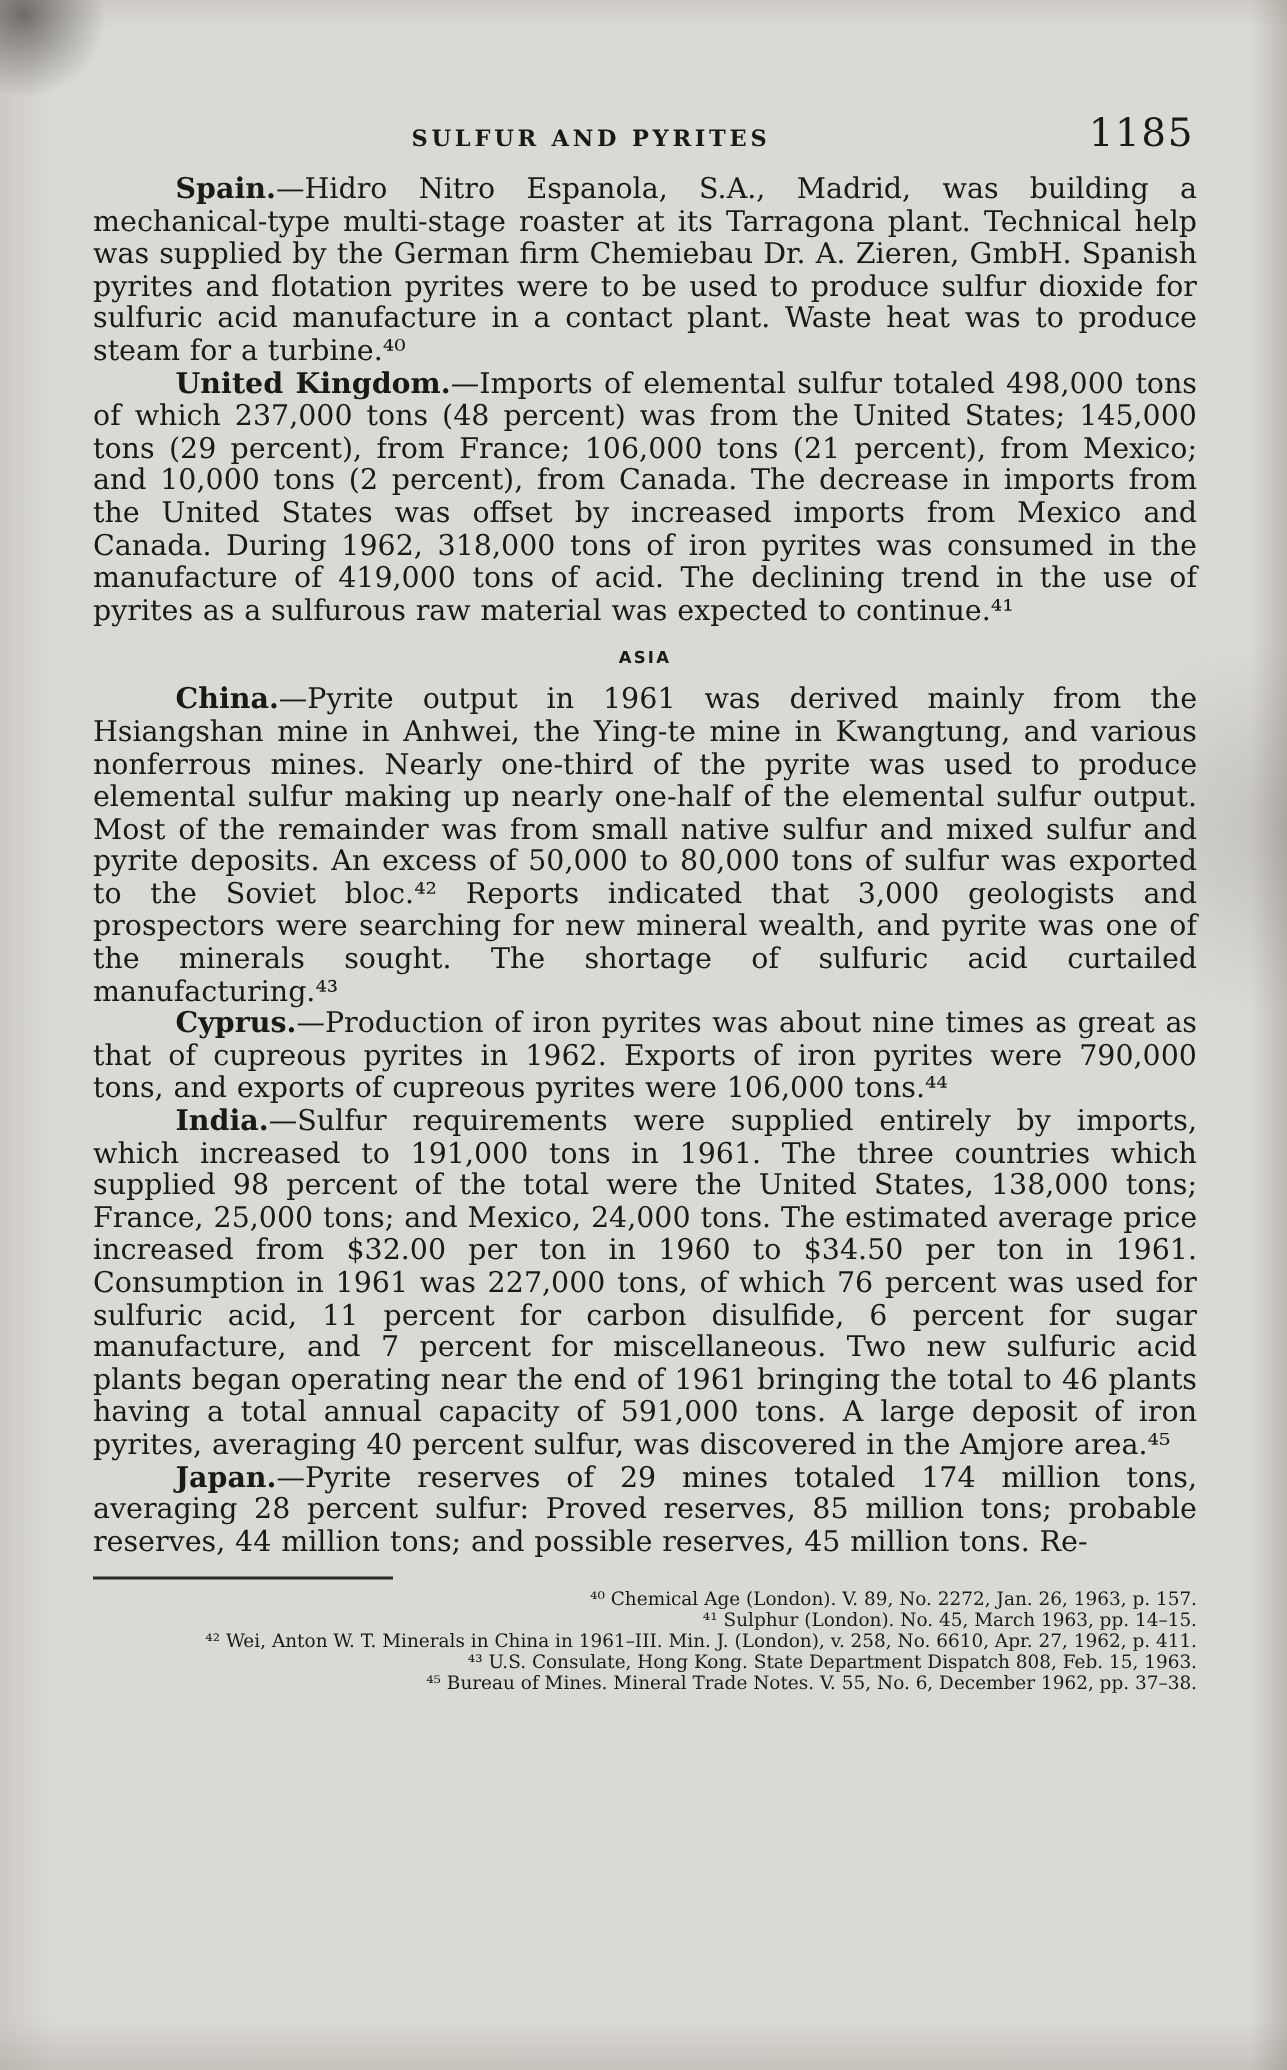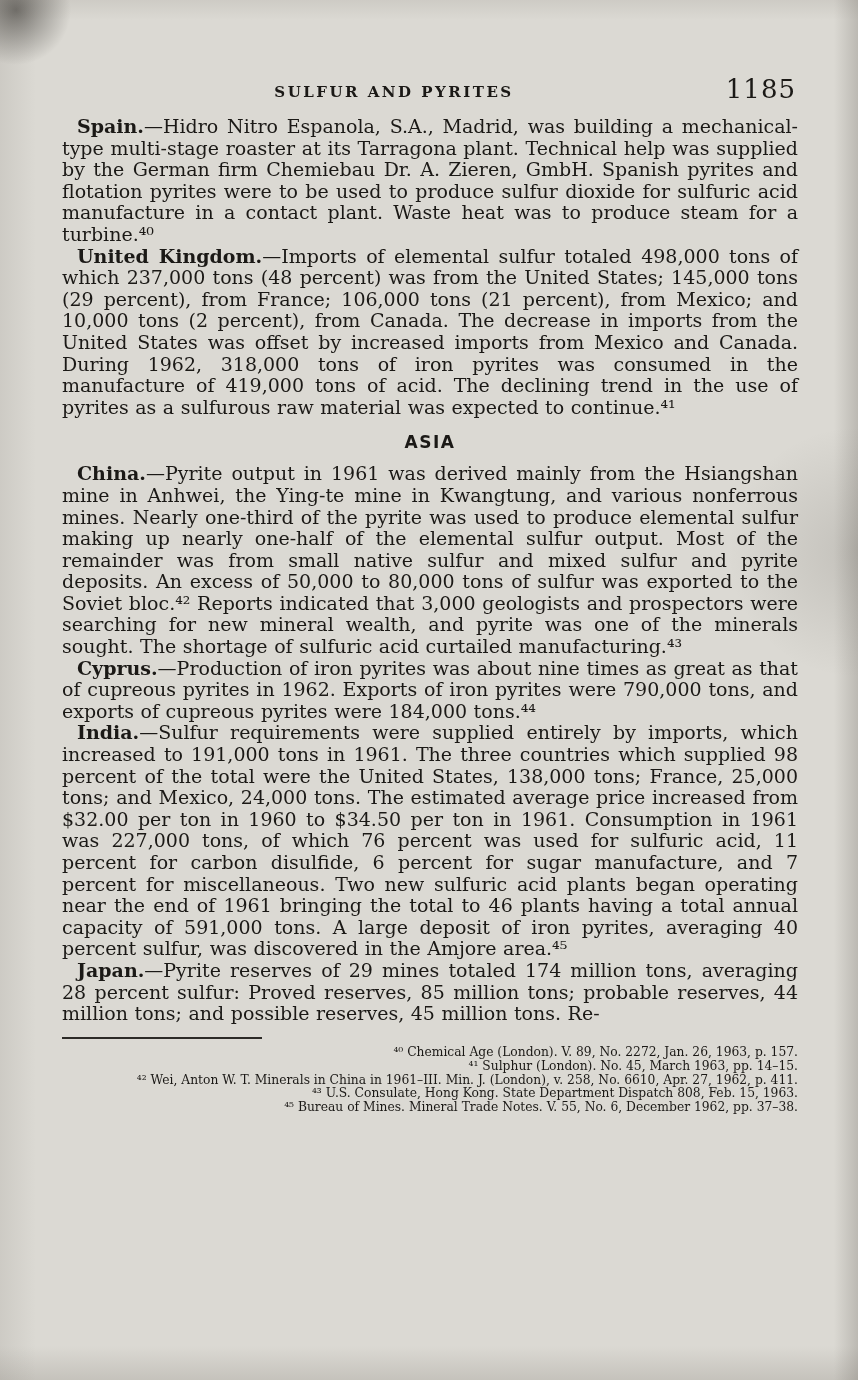--- a/index.html
+++ b/index.html
@@ -51,26 +51,26 @@
     text-align: right;
   }
   .para {
     margin: 0;
     font-size: 19px;
     line-height: 21.6px;
     text-align: justify;
     text-indent: 15px;
     word-spacing: 0.5px;
   }
-  .lead { font-weight: bold; }
+  .lead { font-weight: bold; margin-left: 40px; }
   .section-heading {
     margin: 14px 0 11px 0;
     text-align: center;
     font-family: "DejaVu Sans", sans-serif;
-    font-size: 17px;
+    font-size: 11px;
     font-weight: bold;
     letter-spacing: 1.5px;
   }
   .footnote-rule {
     width: 200px;
     height: 0;
     border-top: 2px solid #2c2a26;
     margin: 12px 0 7px 0;
   }
   .footnotes {
@@ -96,21 +96,21 @@
     <main class="text-block">
 
       <p class="para"><span class="lead">Spain.</span><span>—Hidro Nitro Espanola, S.A., Madrid, was building a mechanical-type multi-stage roaster at its Tarragona plant. Technical help was supplied by the German firm Chemiebau Dr. A. Zieren, GmbH. Spanish pyrites and flotation pyrites were to be used to produce sulfur dioxide for sulfuric acid manufacture in a contact plant. Waste heat was to produce steam for a turbine.⁴⁰</span></p>
 
       <p class="para"><span class="lead">United Kingdom.</span><span>—Imports of elemental sulfur totaled 498,000 tons of which 237,000 tons (48 percent) was from the United States; 145,000 tons (29 percent), from France; 106,000 tons (21 percent), from Mexico; and 10,000 tons (2 percent), from Canada. The decrease in imports from the United States was offset by increased imports from Mexico and Canada. During 1962, 318,000 tons of iron pyrites was consumed in the manufacture of 419,000 tons of acid. The declining trend in the use of pyrites as a sulfurous raw material was expected to continue.⁴¹</span></p>
 
       <h2 class="section-heading">ASIA</h2>
 
       <p class="para"><span class="lead">China.</span><span>—Pyrite output in 1961 was derived mainly from the Hsiangshan mine in Anhwei, the Ying-te mine in Kwangtung, and various nonferrous mines. Nearly one-third of the pyrite was used to produce elemental sulfur making up nearly one-half of the elemental sulfur output. Most of the remainder was from small native sulfur and mixed sulfur and pyrite deposits. An excess of 50,000 to 80,000 tons of sulfur was exported to the Soviet bloc.⁴² Reports indicated that 3,000 geologists and prospectors were searching for new mineral wealth, and pyrite was one of the minerals sought. The shortage of sulfuric acid curtailed manufacturing.⁴³</span></p>
 
-      <p class="para"><span class="lead">Cyprus.</span><span>—Production of iron pyrites was about nine times as great as that of cupreous pyrites in 1962. Exports of iron pyrites were 790,000 tons, and exports of cupreous pyrites were 184,000 tons.⁴⁴</span></p>
+      <p class="para"><span class="lead">Cyprus.</span><span>—Production of iron pyrites was about nine times as great as that of cupreous pyrites in 1962. Exports of iron pyrites were 790,000 tons, and exports of cupreous pyrites were 106,000 tons.⁴⁴</span></p>
 
       <p class="para"><span class="lead">India.</span><span>—Sulfur requirements were supplied entirely by imports, which increased to 191,000 tons in 1961. The three countries which supplied 98 percent of the total were the United States, 138,000 tons; France, 25,000 tons; and Mexico, 24,000 tons. The estimated average price increased from $32.00 per ton in 1960 to $34.50 per ton in 1961. Consumption in 1961 was 227,000 tons, of which 76 percent was used for sulfuric acid, 11 percent for carbon disulfide, 6 percent for sugar manufacture, and 7 percent for miscellaneous. Two new sulfuric acid plants began operating near the end of 1961 bringing the total to 46 plants having a total annual capacity of 591,000 tons. A large deposit of iron pyrites, averaging 40 percent sulfur, was discovered in the Amjore area.⁴⁵</span></p>
 
       <p class="para"><span class="lead">Japan.</span><span>—Pyrite reserves of 29 mines totaled 174 million tons, averaging 28 percent sulfur: Proved reserves, 85 million tons; probable reserves, 44 million tons; and possible reserves, 45 million tons. Re-</span></p>
 
       <div class="footnote-rule"></div>
 
       <div class="footnotes">
         <div class="footnote">⁴⁰ Chemical Age (London). V. 89, No. 2272, Jan. 26, 1963, p. 157.</div>
         <div class="footnote">⁴¹ Sulphur (London). No. 45, March 1963, pp. 14–15.</div>

